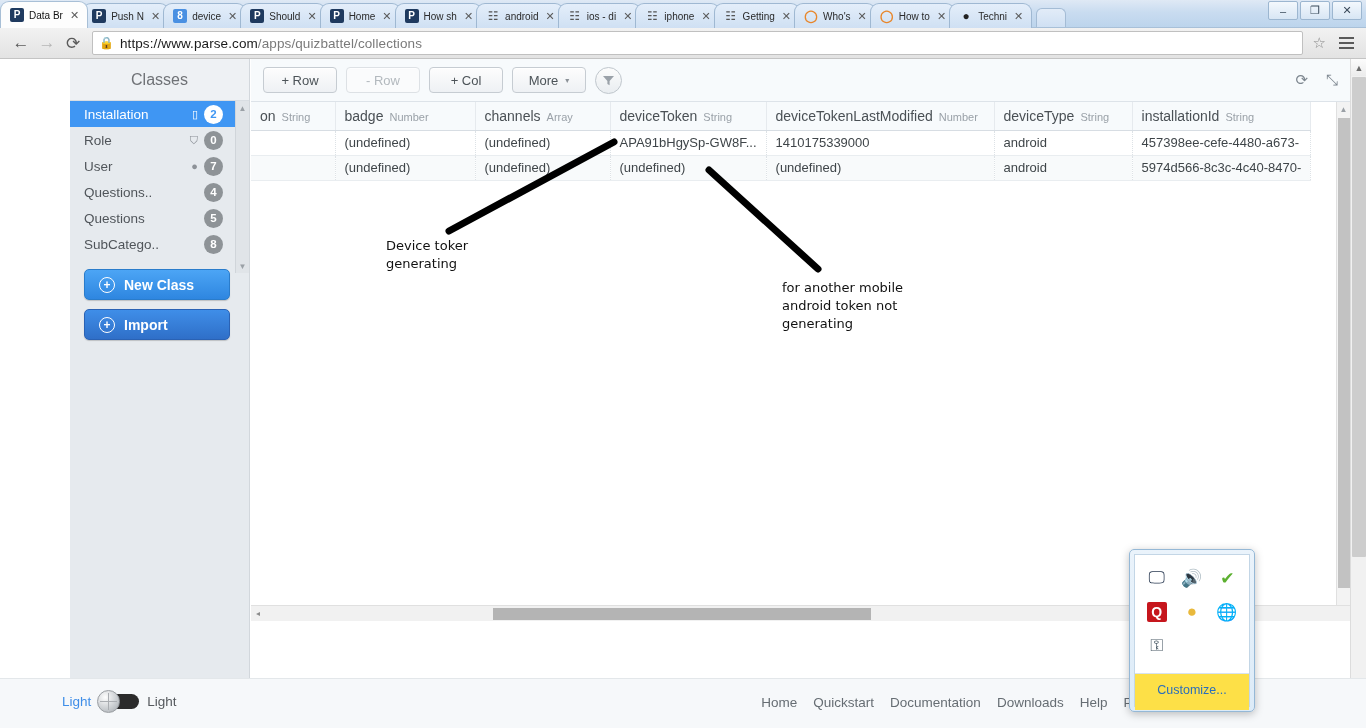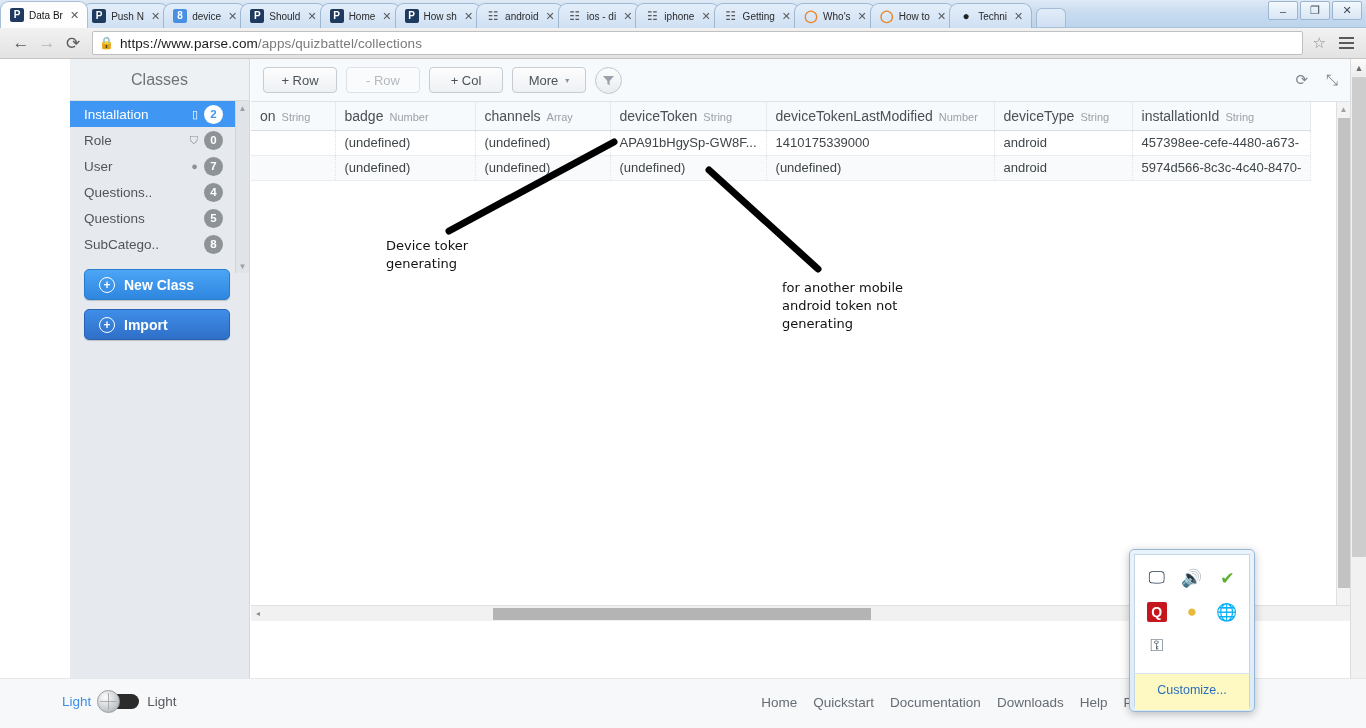--- a/index.html
+++ b/index.html
@@ -300,21 +300,21 @@
     display: grid; grid-template-columns: repeat(3,1fr);
     padding: 10px 4px 6px 4px; row-gap: 8px;
   }
   .tray-ico {
     height: 26px; display: flex; align-items: center; justify-content: center;
     font-size: 17px;
   }
   .tray-sep { border-top: 1px solid #d7e3ee; margin-top: 8px; }
   .tray-custom {
     text-align: center; font-size: 12.5px; color: #2a6ebb;
-    padding-top: 9px; background: #fef9c3; height: 36px;
+    padding-top: 9px; background: #fde047; height: 36px;
   }
 </style>
 </head>
 <body>
 
 <div id="root">
 
   <div class="chrome-top">
     <div class="tabstrip" id="tabstrip">
         <div class="tab active">

